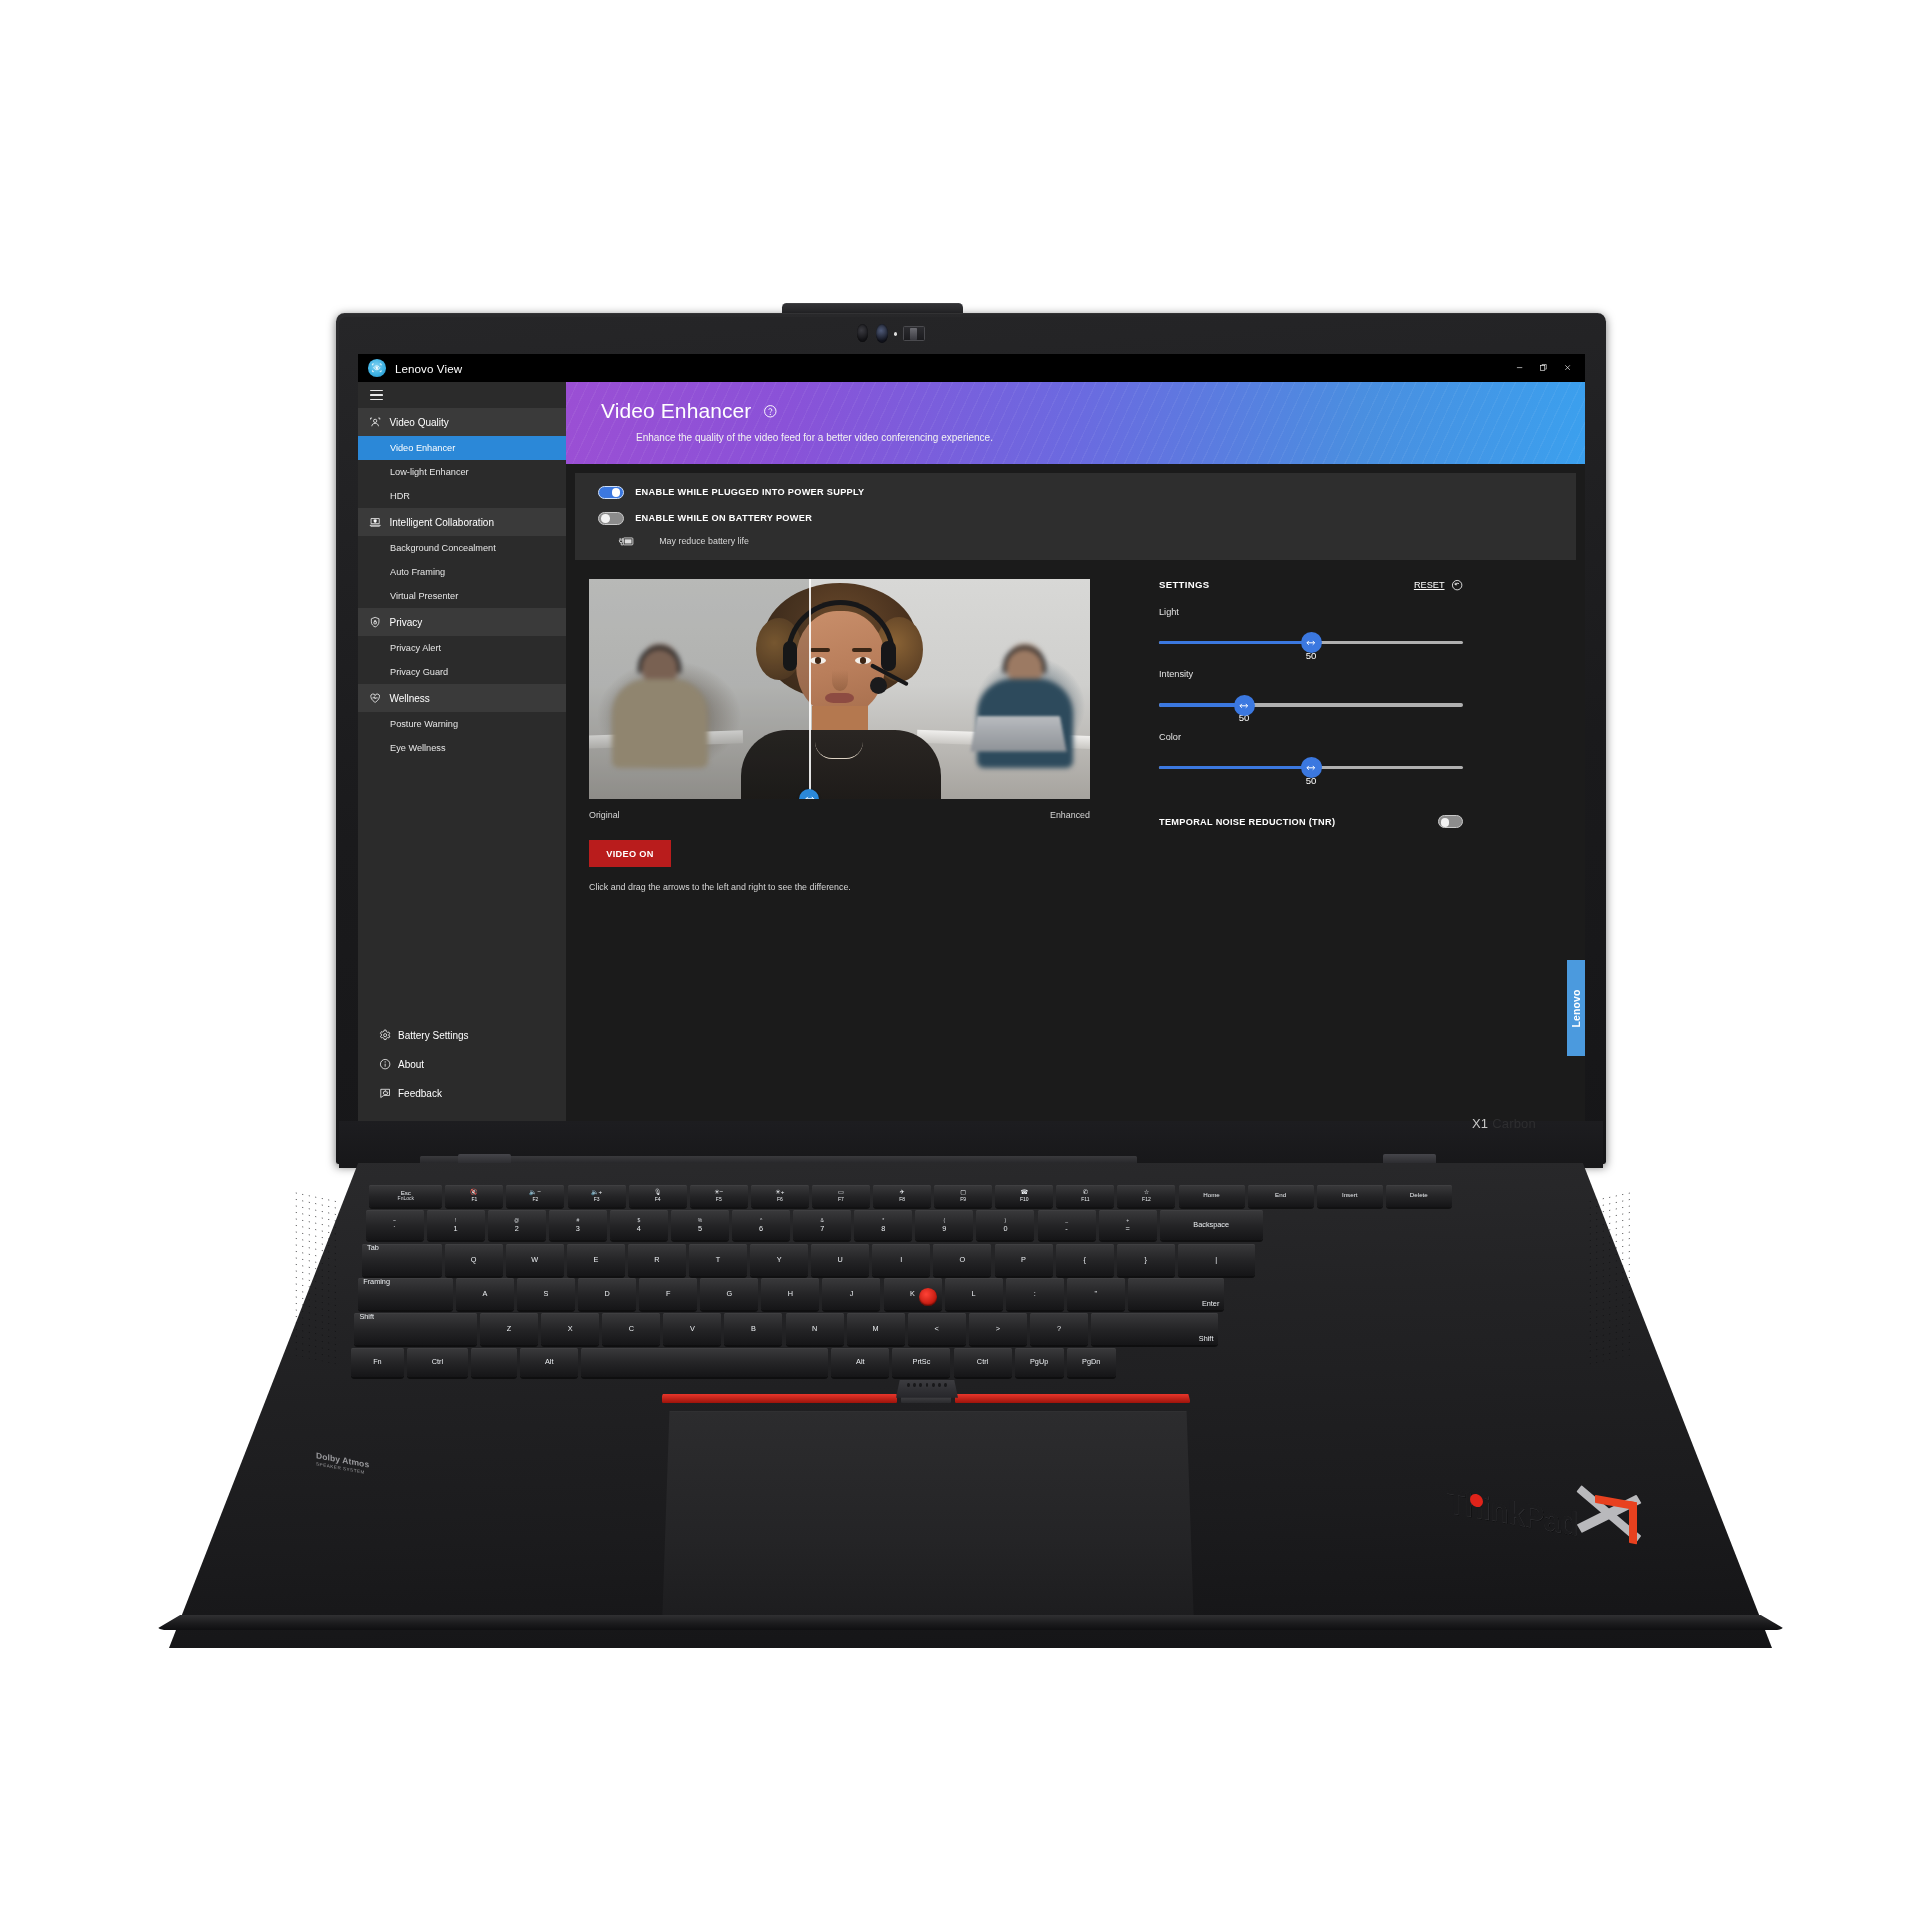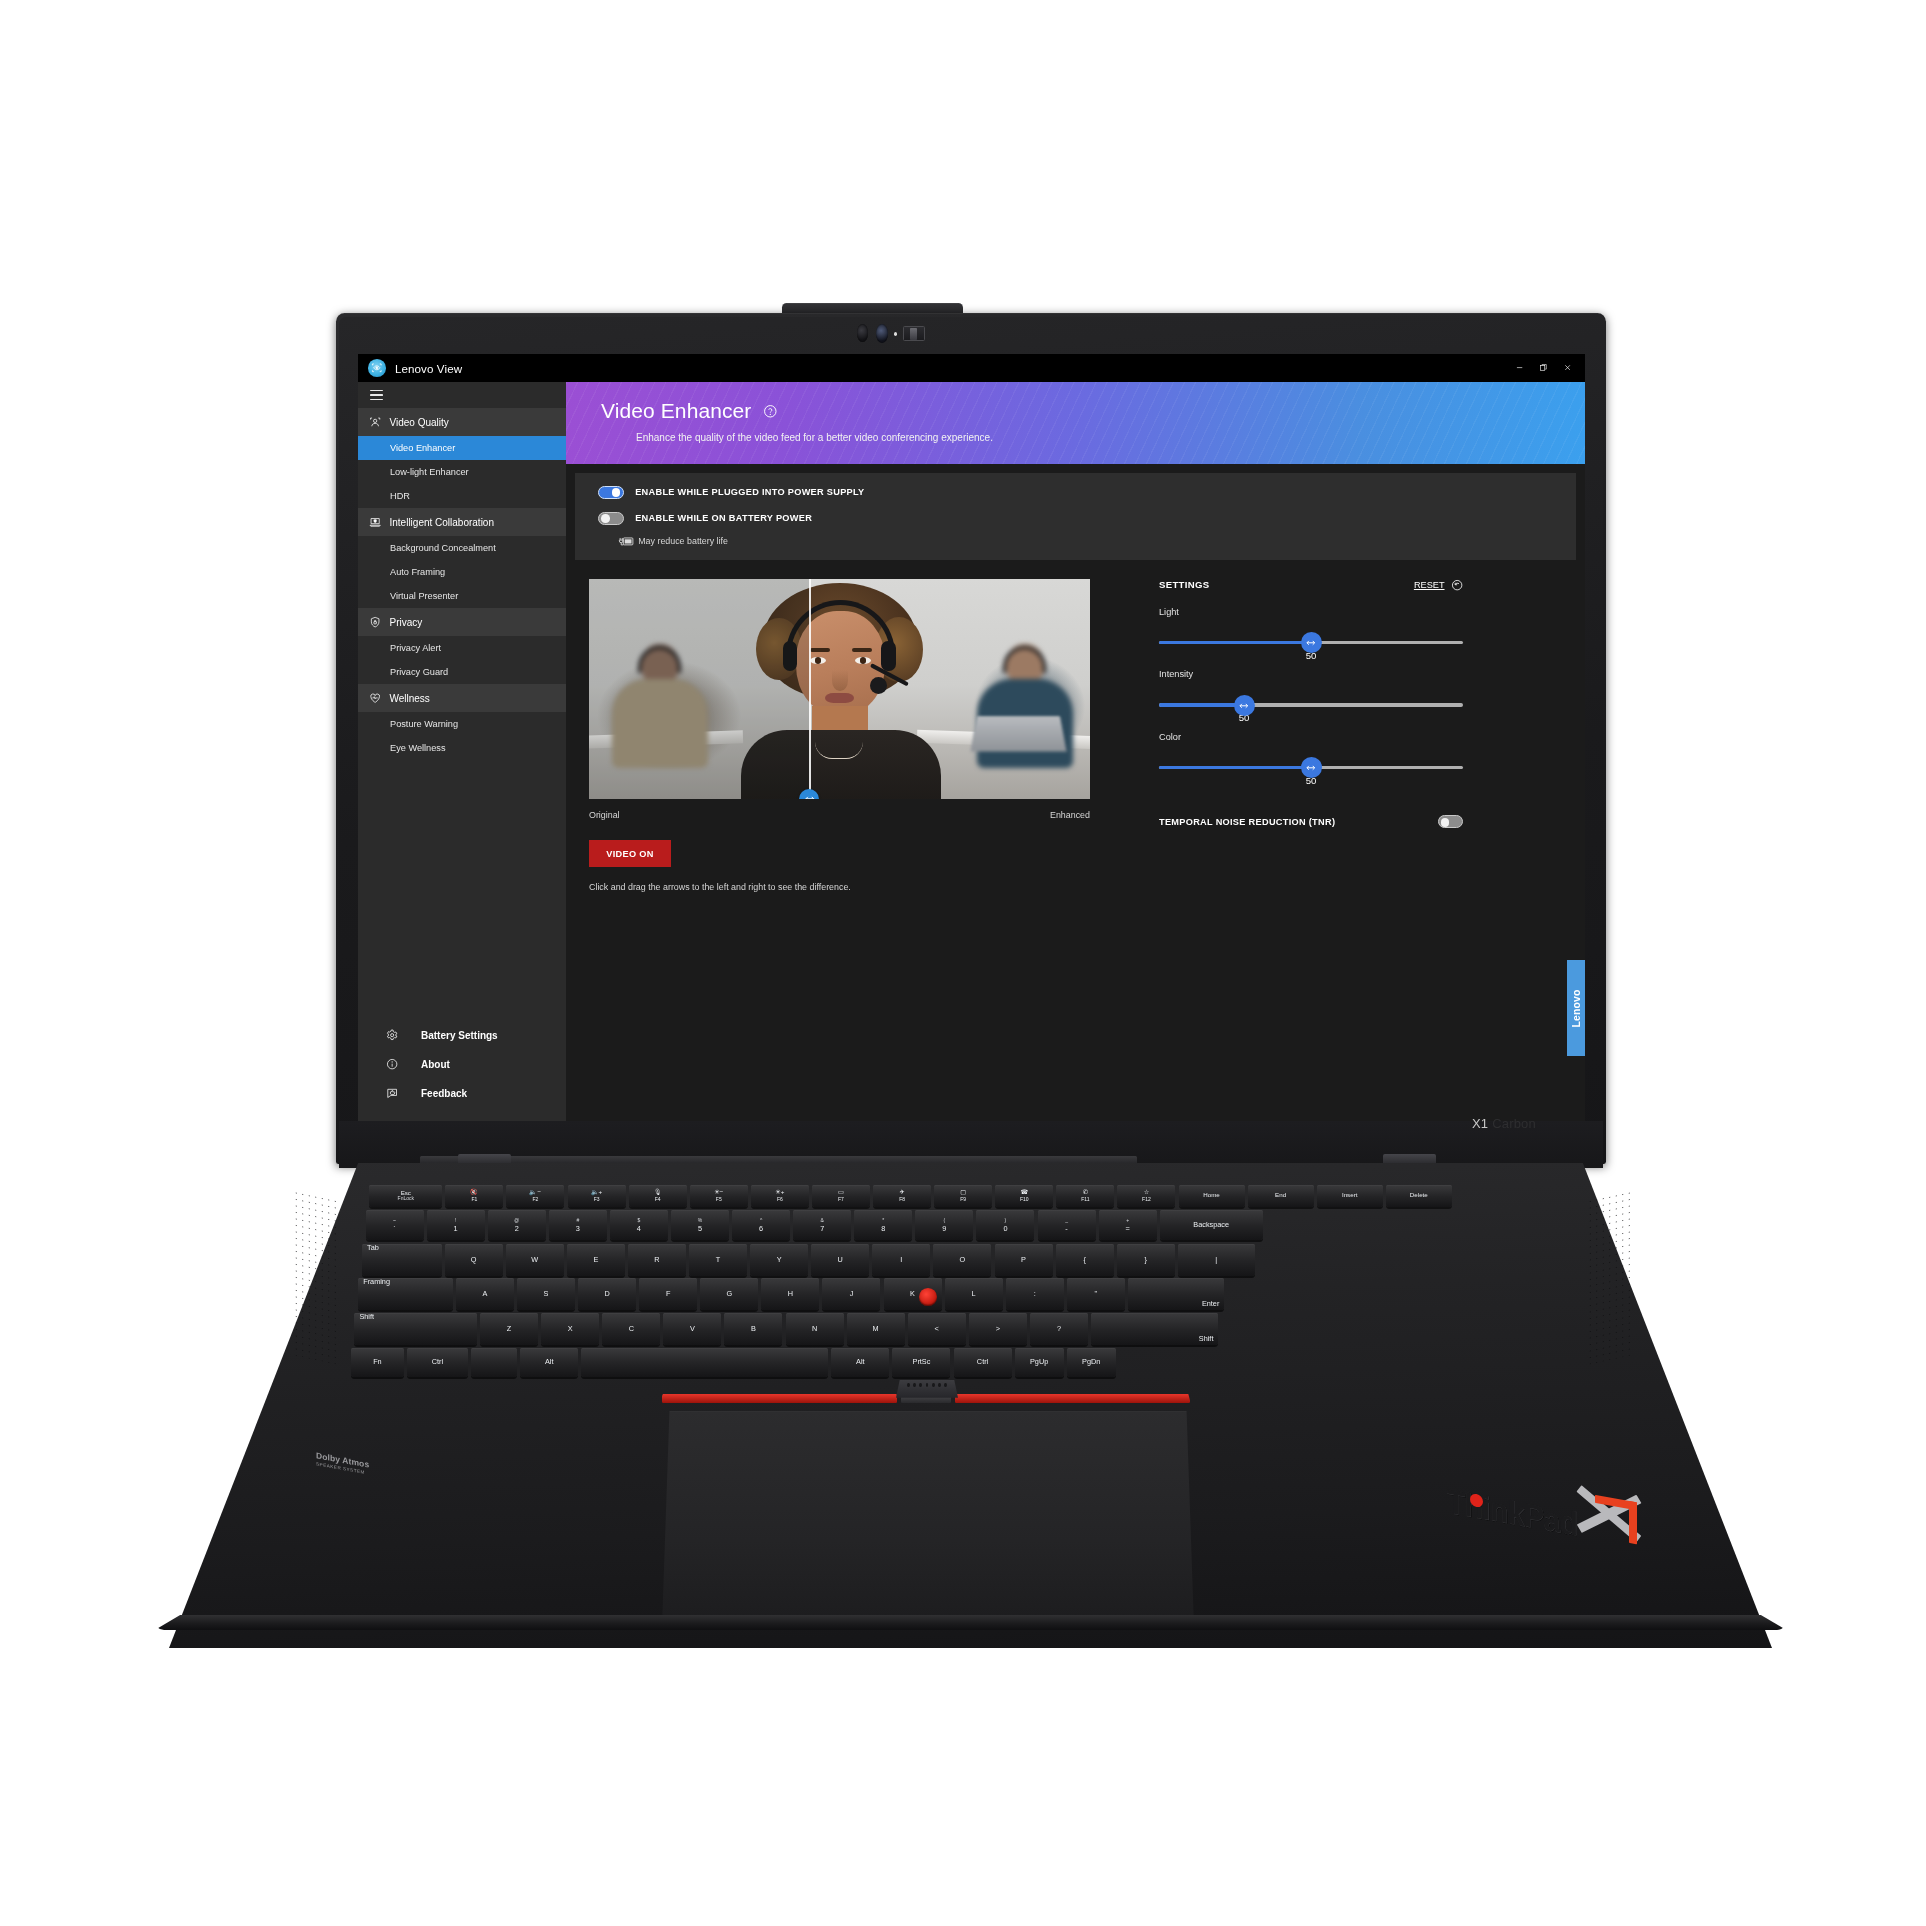--- a/index.html
+++ b/index.html
@@ -118,22 +118,22 @@
   .sub {
     height: 24px; display: flex; align-items: center; padding-left: 32px;
     background: #2b2b2b; color: #e6e6e6; font-size: 9.2px;
   }
   .sub.active { background: #2b88d8; color: #ffffff; }
   .nav-spacer { flex: 1 1 auto; background: #2b2b2b; }
   .navdiv { height: 0.4px; background: #4a4a4a; margin: 0 15.4px 0 20px; }
 
   .bottomnav { padding: 14px 0 13px 0; background: #2b2b2b; }
   .bnav {
-    height: 29px; display: flex; align-items: center; gap: 22px; padding-left: 28px;
-    color: #ffffff; font-size: 10px; font-weight: bold;
+    height: 29px; display: flex; align-items: center; gap: 6px; padding-left: 21px;
+    color: #ffffff; font-size: 10px;
   }
   .bnav .gi { width: 13px; height: 13px; flex: 0 0 13px; display: flex; align-items: center; justify-content: center; }
   .bnav .gi svg { width: 12.3px; height: 12.3px; }
 
   
   .main { flex: 1 1 auto; background: #1b1b1b; display: flex; flex-direction: column; min-width: 0; position: relative; }
 
   .banner {
     height: 82px; flex: 0 0 82px; position: relative; overflow: hidden;
     background: linear-gradient(95deg, #9b4fd4 0%, #8a52d8 22%, #6b6ae0 50%, #4a8fe0 78%, #3ba0ee 100%);
@@ -157,21 +157,21 @@
   .trow { display: flex; align-items: center; gap: 11.6px; }
   .trow + .trow { margin-top: 13px; }
   .switch {
     width: 25.4px; height: 13px; border-radius: 6.5px; position: relative; flex: 0 0 25.4px;
     border: 0.8px solid #c9c9c9; background: #8c8c8c;
   }
   .switch .knob { position: absolute; top: 1.9px; left: 2.3px; width: 8.5px; height: 8.5px; border-radius: 50%; background: #f2f2f2; }
   .switch.on { background: #3b78e0; border-color: #cfe0f8; }
   .switch.on .knob { left: auto; right: 2.3px; background: #ffffff; }
   .tlabel { color: #ffffff; font-size: 9.2px; font-weight: bold; letter-spacing: 0.3px; }
-  .hint-row { display: flex; align-items: center; gap: 3px; margin-top: 10px; padding-left: 20px; }
+  .hint-row { display: flex; align-items: center; gap: 24px; margin-top: 10px; padding-left: 20px; }
   .hint-row .bi { width: 17px; height: 12.3px; display: flex; align-items: center; }
   .hint-row .bi svg { width: 17px; height: 12.3px; }
   .hint-txt { color: #d8d8d8; font-size: 8.9px; }
 
   .content { flex: 1 1 auto; display: flex; padding: 19px 9.2px 0 23px; min-height: 0; }
 
   
   .vidcol { width: 551px; flex: 0 0 551px; }
   .preview {
     width: 501px; height: 220px; position: relative; overflow: hidden; background: #4a4a4a;

